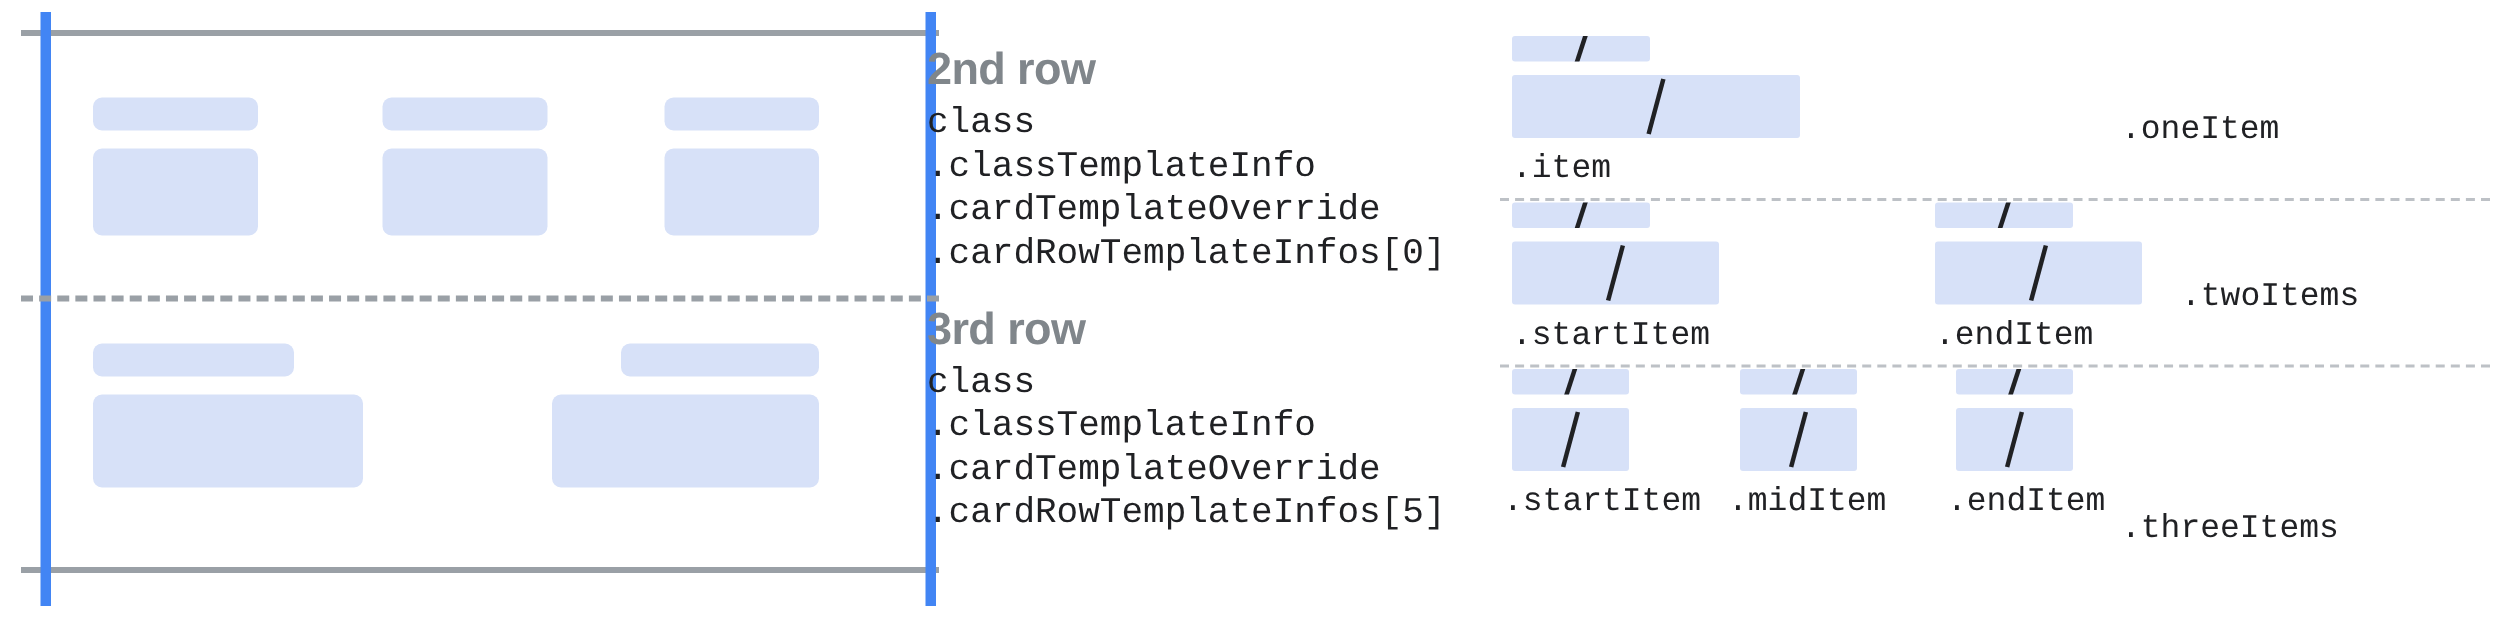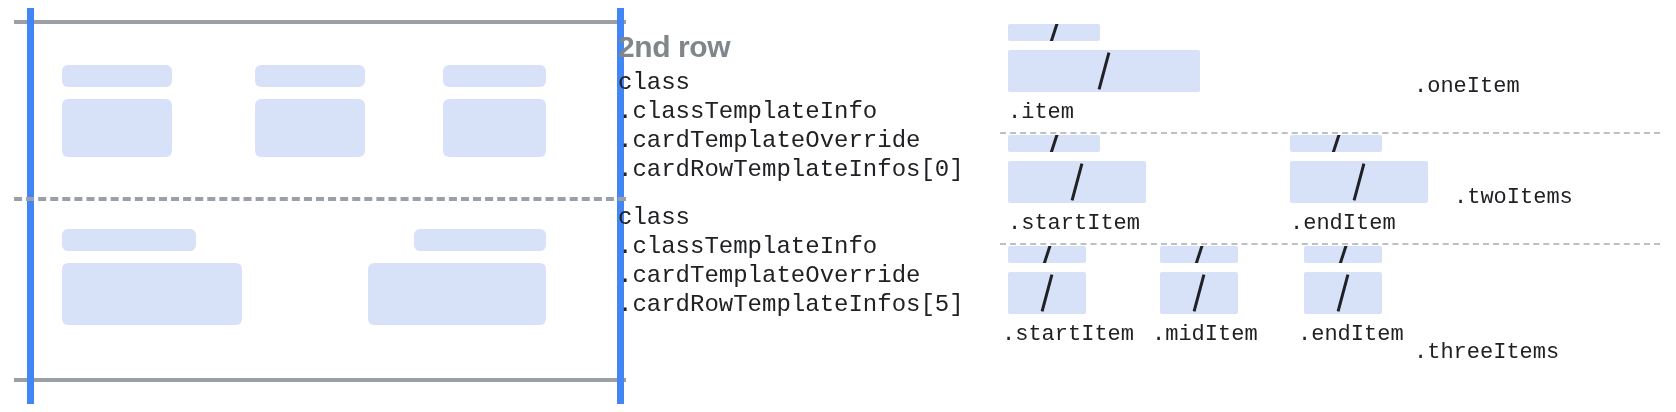--- a/index.html
+++ b/index.html
@@ -183,20 +183,21 @@
 
   <div class="textblock" style="top:30px;">
     <div class="tb-title">2nd row</div>
     <div class="tb-line">class</div>
     <div class="tb-line">.classTemplateInfo</div>
     <div class="tb-line">.cardTemplateOverride</div>
     <div class="tb-line">.cardRowTemplateInfos[0]</div>
   </div>
 
   <div class="textblock" style="top:203px;">
+    <div class="tb-title">3rd row</div>
     <div class="tb-line">class</div>
     <div class="tb-line">.classTemplateInfo</div>
     <div class="tb-line">.cardTemplateOverride</div>
     <div class="tb-line">.cardRowTemplateInfos[5]</div>
   </div>
 
   <div class="items-area">
 
     <div class="itemdash d1"></div>
     <div class="itemdash d2"></div>

